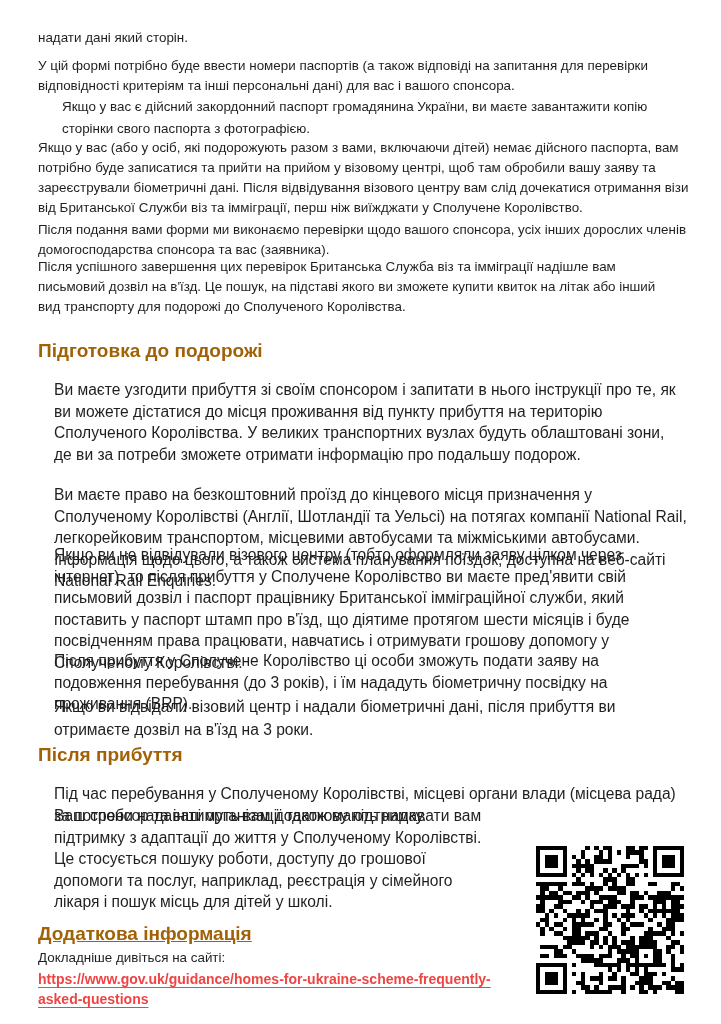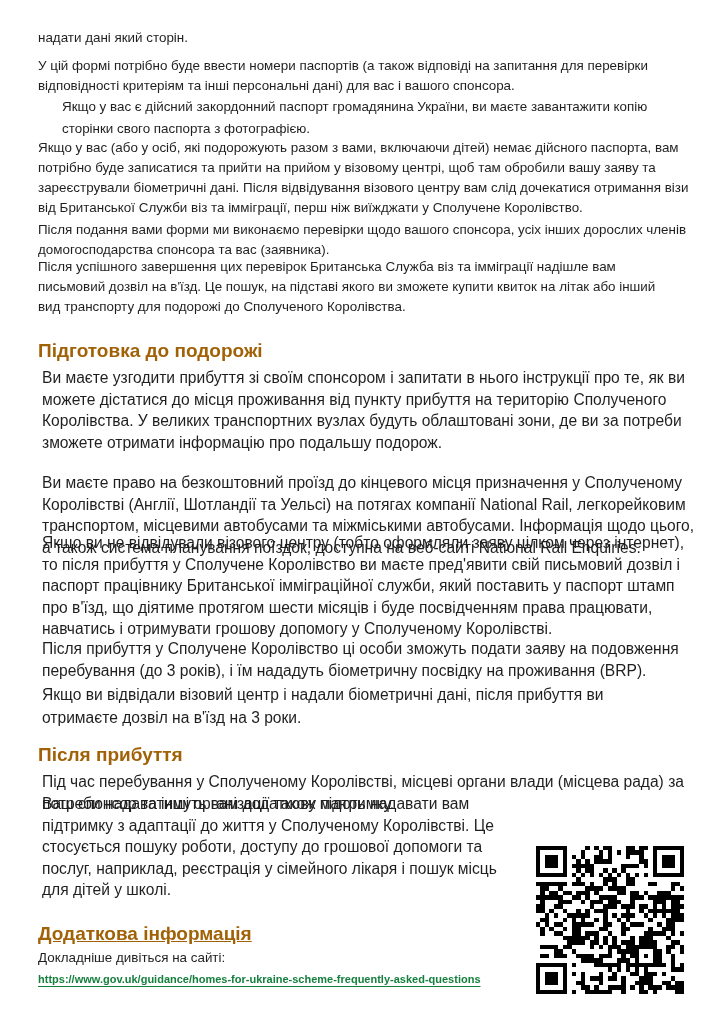--- a/index.html
+++ b/index.html
@@ -2,24 +2,24 @@
 <html><head>
   <meta charset="utf-8">
   <style>
     html, body { margin: 0; padding: 0; background: #ffffff; }
     body {
       width: 721px; height: 1024px; overflow: hidden; position: relative;
       font-family: "Liberation Sans", sans-serif; color: #1f1f1f;
     }
     .small p { font-size: 13.4px; line-height: 20px; margin: 0; }
     .small { position: absolute; left: 38px; width: 650px; }
-    .big p { font-size: 15.6px; line-height: 21.5px; margin: 4px; }
+    .big p { font-size: 15.6px; line-height: 21.5px; margin: 16px; }
     .big { position: absolute; left: 38px; width: 660px; }
     h2 { font-size: 19px; font-weight: bold; margin: 0; color: #a16207; position: absolute; left: 38px; }
-    .link { color: #15803d; font-weight: bold; font-size: 11px; line-height: 20px; text-decoration: underline; text-decoration-thickness: 1px; text-underline-offset: 3px; text-align: center; }
+    .link { color: #ef4444; font-weight: bold; font-size: 14px; line-height: 20px; text-decoration: underline; text-decoration-thickness: 1px; text-underline-offset: 3px; text-align: center; }
     #qr { position: absolute; left: 536px; top: 846px; width: 148px; height: 148px; }
   </style>
 </head>
 <body>
 
 <div>
   <div class="small" style="top:28px;">
       <p>надати дані який сторін.</p>
     </div>
   <div class="small" style="top:56px;">

